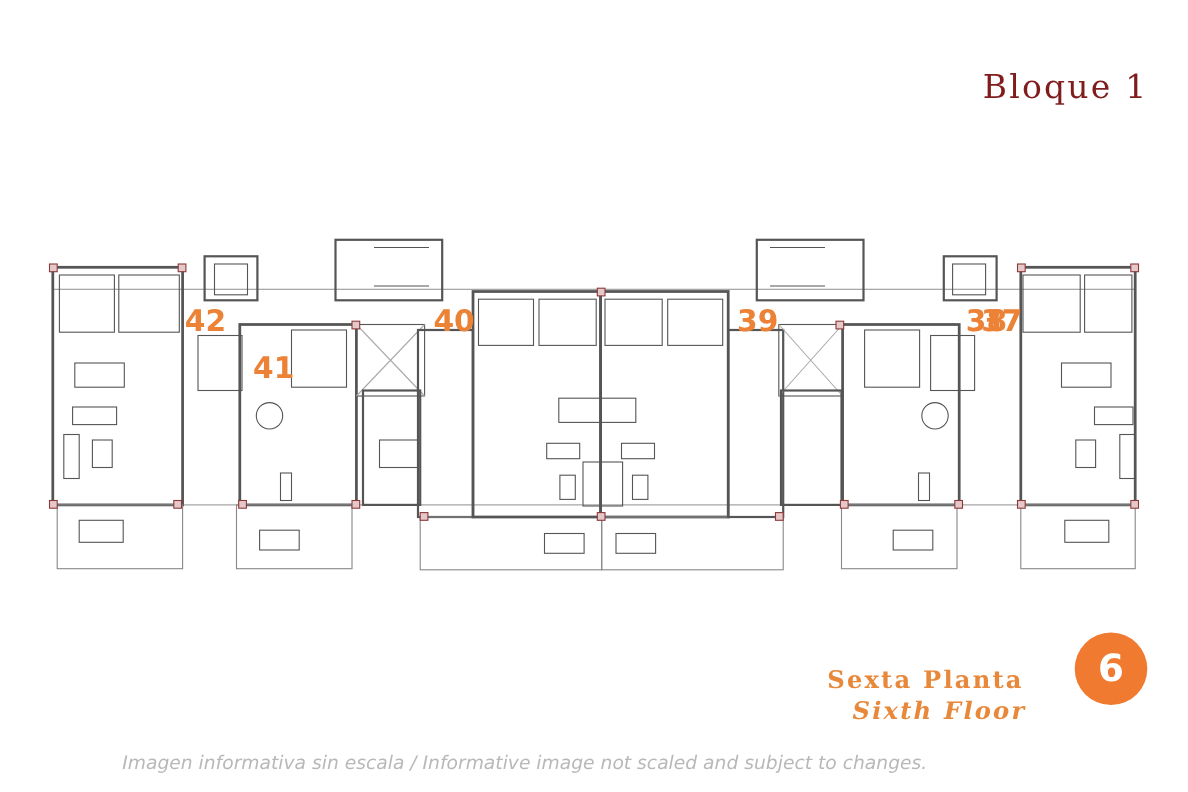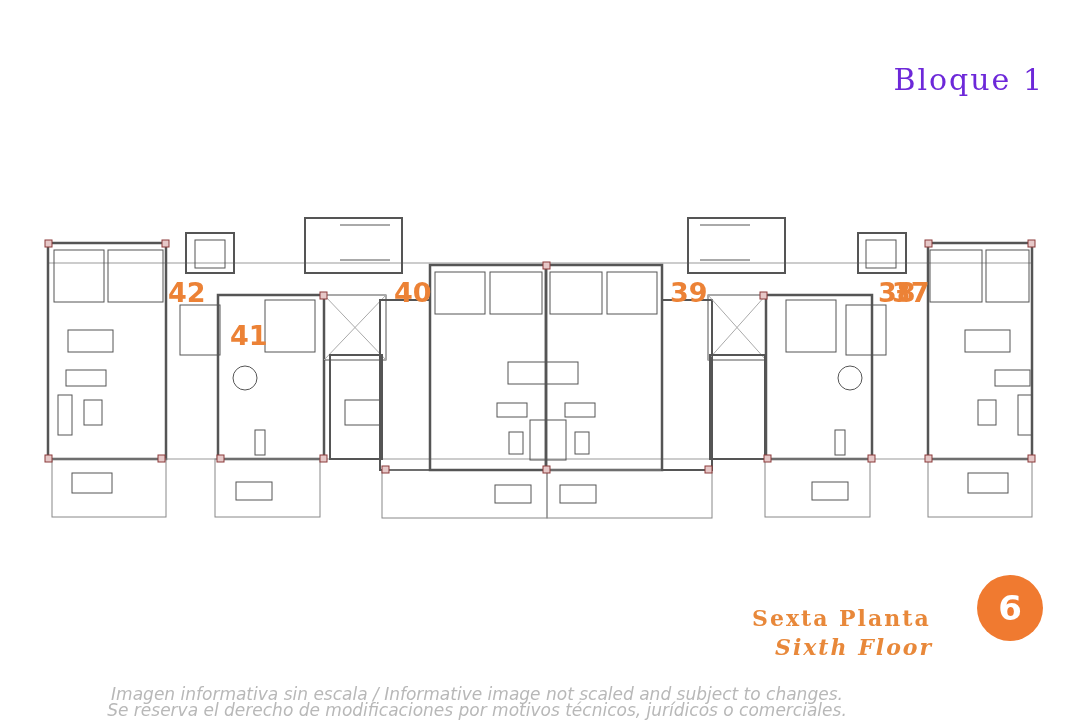--- a/index.html
+++ b/index.html
@@ -1,17 +1,17 @@
 <!DOCTYPE html>
 <html><head>
 <meta charset="utf-8">
 <style>
   html,body{margin:0;padding:0;background:#ffffff;}
   body{width:1080px;height:720px;position:relative;overflow:hidden;font-family:"DejaVu Sans",sans-serif;}
-  .title{position:absolute;right:36px;top:62px;font-family:"DejaVu Serif",serif;font-size:30px;letter-spacing:2px;color:#6d28d9;}
+  .title{position:absolute;right:36px;top:62px;font-family:"DejaVu Serif",serif;font-size:30px;letter-spacing:2px;color:#7f1d1d;}
   .floor-es{position:absolute;left:752px;top:576px;font-family:"DejaVu Serif",serif;font-size:22px;letter-spacing:2px;color:#e8883a;font-weight:bold;margin-top:29px;}
   .floor-en{position:absolute;left:775px;top:634px;font-family:"DejaVu Serif",serif;font-size:22px;letter-spacing:2px;color:#e8883a;font-style:italic;font-weight:bold;}
   .badge{position:absolute;left:977px;top:575px;width:66px;height:66px;border-radius:50%;background:#f07a30;color:#fff;font-family:"DejaVu Sans",sans-serif;font-weight:bold;font-size:34px;display:flex;align-items:center;justify-content:center;}
   .disclaimer{position:absolute;left:0;width:954px;text-align:center;top:686px;font-family:"DejaVu Sans",sans-serif;font-style:italic;font-size:17px;line-height:16px;color:#b8b8b8;}
   .plan{position:absolute;left:0;top:0;}
   .unit-label{position:absolute;font-family:"DejaVu Sans",sans-serif;font-weight:bold;font-size:27px;color:#ec8236;}
 </style>
 </head>
 <body>
 
@@ -128,14 +128,13 @@
 <div class="unit-label" style="left:670px;top:277px;">39</div>
 <div class="unit-label" style="left:878px;top:277px;">38</div>
 <div class="unit-label" style="left:892px;top:277px;text-align:right;">37</div>
 
 <div class="floor-es">Sexta Planta</div>
 <div class="floor-en">Sixth Floor</div>
 <div class="badge">6</div>
 
 <div class="disclaimer">
   <div>Imagen informativa sin escala /  Informative image not scaled and subject to changes.</div>
-  <div>Se reserva el derecho de modificaciones por motivos técnicos, jurídicos o comerciales.</div>
 </div>
 
 </body></html>

